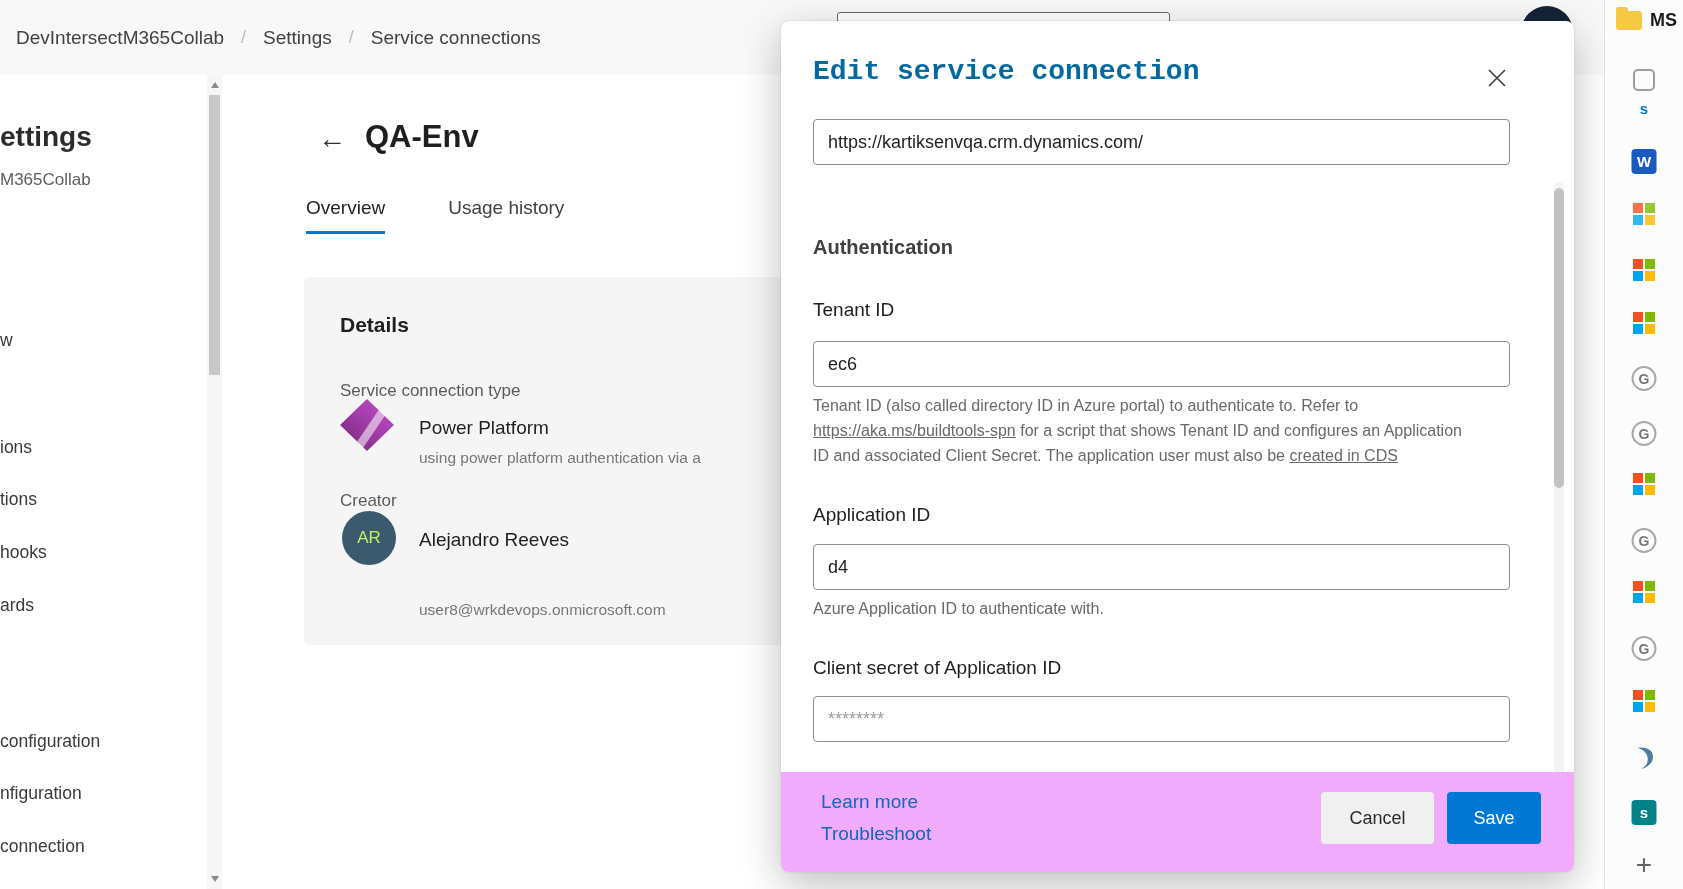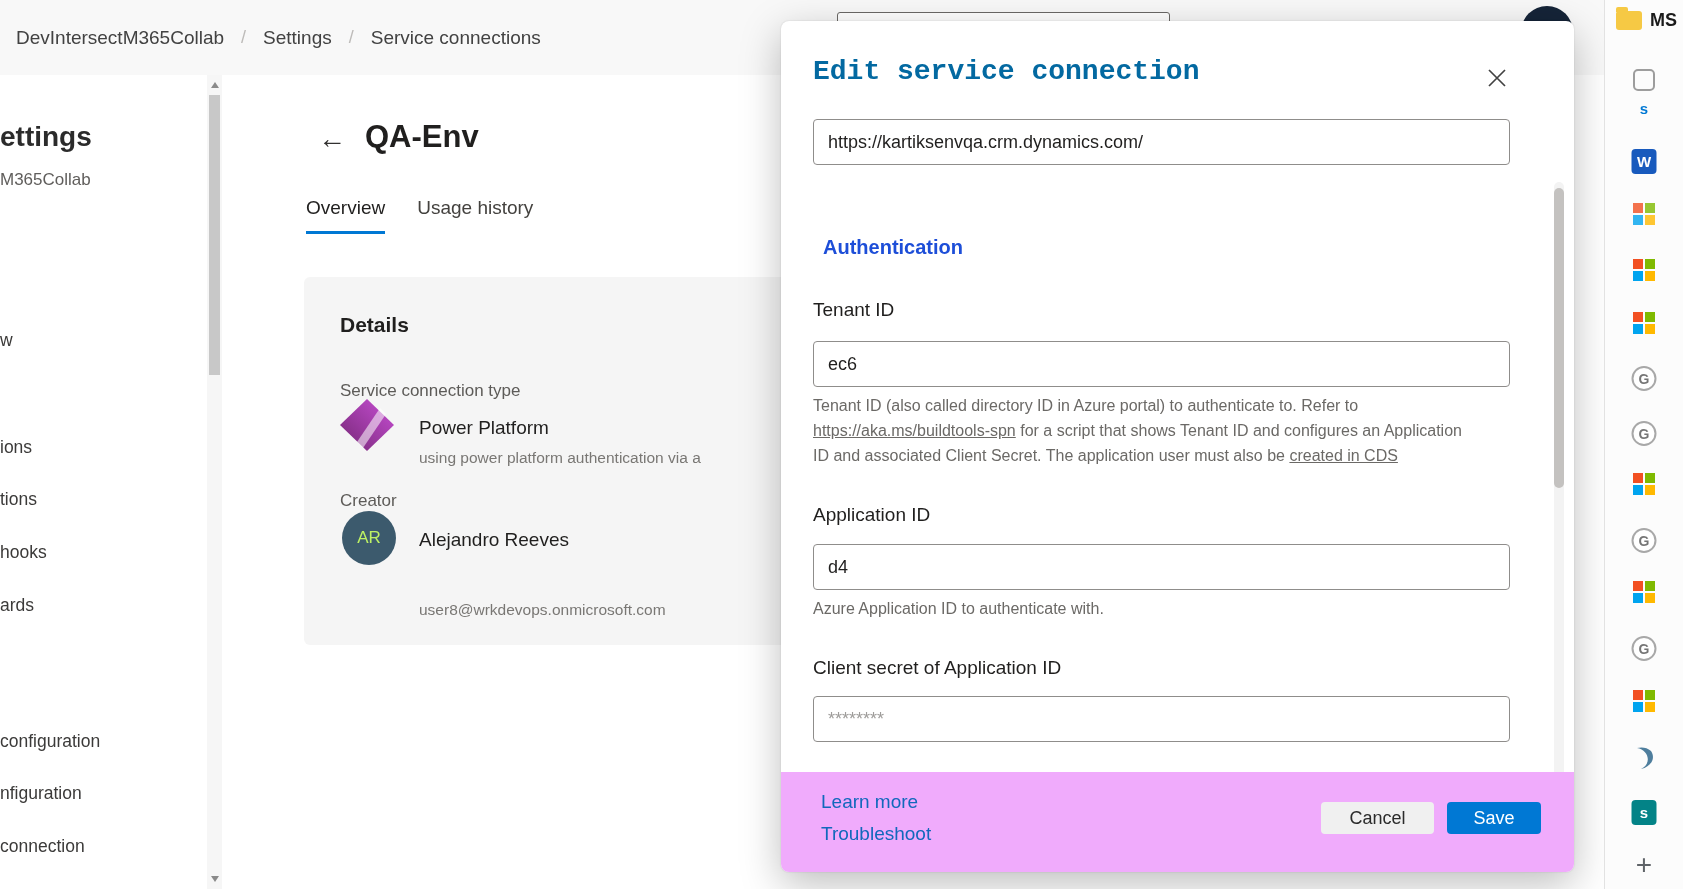--- a/index.html
+++ b/index.html
@@ -24,21 +24,21 @@
   .left-scrollbar { position:absolute; left:207px; top:75px; width:15px; bottom:0; background:#f6f6f6; }
   .sb-arrow { position:absolute; left:0; width:15px; height:16px; cursor:pointer; }
   .sb-up { top:2px; } .sb-down { bottom:2px; }
   .tri-up { width:0; height:0; border-left:4px solid transparent; border-right:4px solid transparent; border-bottom:6px solid #8a8a8a; margin:5px auto; }
   .tri-down { width:0; height:0; border-left:4px solid transparent; border-right:4px solid transparent; border-top:6px solid #8a8a8a; margin:5px auto; }
   .sb-thumb { position:absolute; left:2px; top:20px; width:11px; height:280px; background:#c8c8c8; cursor:grab; }
 
   .content { position:absolute; left:222px; top:75px; right:0; bottom:0; background:#fff; }
   .back-btn { position:absolute; left:96px; top:48px; font-size:28px; color:#323130; cursor:pointer; }
   .page-title { position:absolute; left:143px; top:44px; font-size:31px; font-weight:bold; color:#201f1e; }
-  .tabs { position:absolute; left:84px; top:122px; display:flex; gap:32px; font-size:19px; color:#44423f; }
+  .tabs { position:absolute; left:84px; top:122px; display:flex; gap:63px; font-size:19px; color:#44423f; }
   .tab { padding-bottom:12px; cursor:pointer; }
   .tab.active { color:#201f1e; border-bottom:3px solid #0078d4; }
 
   .details-card { position:absolute; left:82px; top:202px; width:560px; height:368px; background:#f5f5f5; border-radius:6px; }
   .card-heading { position:absolute; left:36px; top:36px; font-size:21px; font-weight:bold; color:#201f1e; }
   .card-label { position:absolute; left:36px; font-size:17px; color:#5d5b58; }
   .lbl-type { top:104px; } .lbl-creator { top:214px; }
   .pp-icon { position:absolute; left:34px; top:120px; }
   .pp-name { position:absolute; left:115px; top:140px; font-size:19px; color:#201f1e; }
   .pp-desc { position:absolute; left:115px; top:172px; font-size:15.5px; color:#797774; white-space:nowrap; }
@@ -49,32 +49,32 @@
   
   .modal { position:absolute; left:781px; top:21px; width:793px; height:851px; background:#fff; border-radius:8px;
     box-shadow:0 12px 40px rgba(0,0,0,.26), 0 0 2px rgba(0,0,0,.14); z-index:20; overflow:hidden; }
   .modal-title { margin:34px 32px 0; font-size:28px; font-weight:bold; color:#0369a1; line-height:34px;font-family:Liberation Mono, monospace; }
   .modal-close { position:absolute; right:64px; top:44px; width:26px; height:26px; cursor:pointer; display:flex; align-items:center; justify-content:center; }
   .modal-body { margin:0 32px; width:697px; }
   .field-input { display:block; width:697px; height:46px; border:1px solid #8f8d8b; border-radius:4px; padding:0 14px;
     font-size:18px; color:#201f1e; font-family:inherit; background:#fff; outline:none; }
   .field-input::placeholder { color:#9e9c9a; }
   .inp-url { margin-top:30px; }
-  .auth-heading { margin-top:70px; font-size:20px; font-weight:bold; line-height:24px; color:#1d4ed8;margin-left:10px; }
+  .auth-heading { margin-top:70px; font-size:20px; font-weight:bold; line-height:24px; color:#404040; }
   .field-label { font-size:19px; line-height:22px; color:#201f1e; }
   .lbl-tenant { margin-top:40px; } .lbl-app { margin-top:36px; } .lbl-secret { margin-top:36px; }
   .inp-tenant { margin-top:20px; } .inp-app { margin-top:18px; } .inp-secret { margin-top:17px; }
   .help { margin-top:6px; width:660px; font-size:16px; line-height:25px; color:#6b6966; }
   .help-link { text-decoration:underline; cursor:pointer; color:inherit; }
   .modal-scroll-track { position:absolute; right:10px; top:161px; width:10px; height:612px; background:#f3f3f3; border-radius:5px; }
   .modal-scroll-thumb { position:absolute; right:10px; top:167px; width:10px; height:300px; background:#c4c2c0; border-radius:5px; cursor:grab; }
   .modal-footer { position:absolute; left:0; right:0; bottom:0; height:100px; background:#f0abfc; display:flex; align-items:center; padding:0 33px 8px 40px; }
   .footer-links { display:flex; flex-direction:column; gap:10px; font-size:19px; color:#1168bc; }
   .footer-link { cursor:pointer; }
-  .btn { height:32px; border:none; border-radius:4px; font-size:18px; font-family:inherit; display:flex; align-items:center; justify-content:center; cursor:pointer; }
+  .btn { height:52px; border:none; border-radius:4px; font-size:18px; font-family:inherit; display:flex; align-items:center; justify-content:center; cursor:pointer; }
   .btn-cancel { width:113px; background:#f0f0f0; color:#2b2b2b; margin-left:auto; }
   .btn-save { width:94px; background:#0078d4; color:#fff; margin-left:13px; }
 
   
   .browser-sidebar { position:absolute; right:0; top:0; width:79px; height:889px; background:#fcfcfc; border-left:1px solid #e2e2e2; z-index:40; }
   .bs-group { position:absolute; left:11px; top:10px; display:flex; align-items:center; gap:8px; cursor:pointer; }
   .folder-icon { width:26px; height:19px; background:#f6c944; border-radius:3px; position:relative; }
   .folder-icon::before { content:""; position:absolute; top:-4px; left:0; width:12px; height:5px; background:#f6c944; border-radius:2px 2px 0 0; }
   .bs-group-label { font-weight:bold; font-size:18px; color:#1b1b1b; }
   .bs-icon { position:absolute; left:50%; transform:translateX(-50%); cursor:pointer; }

